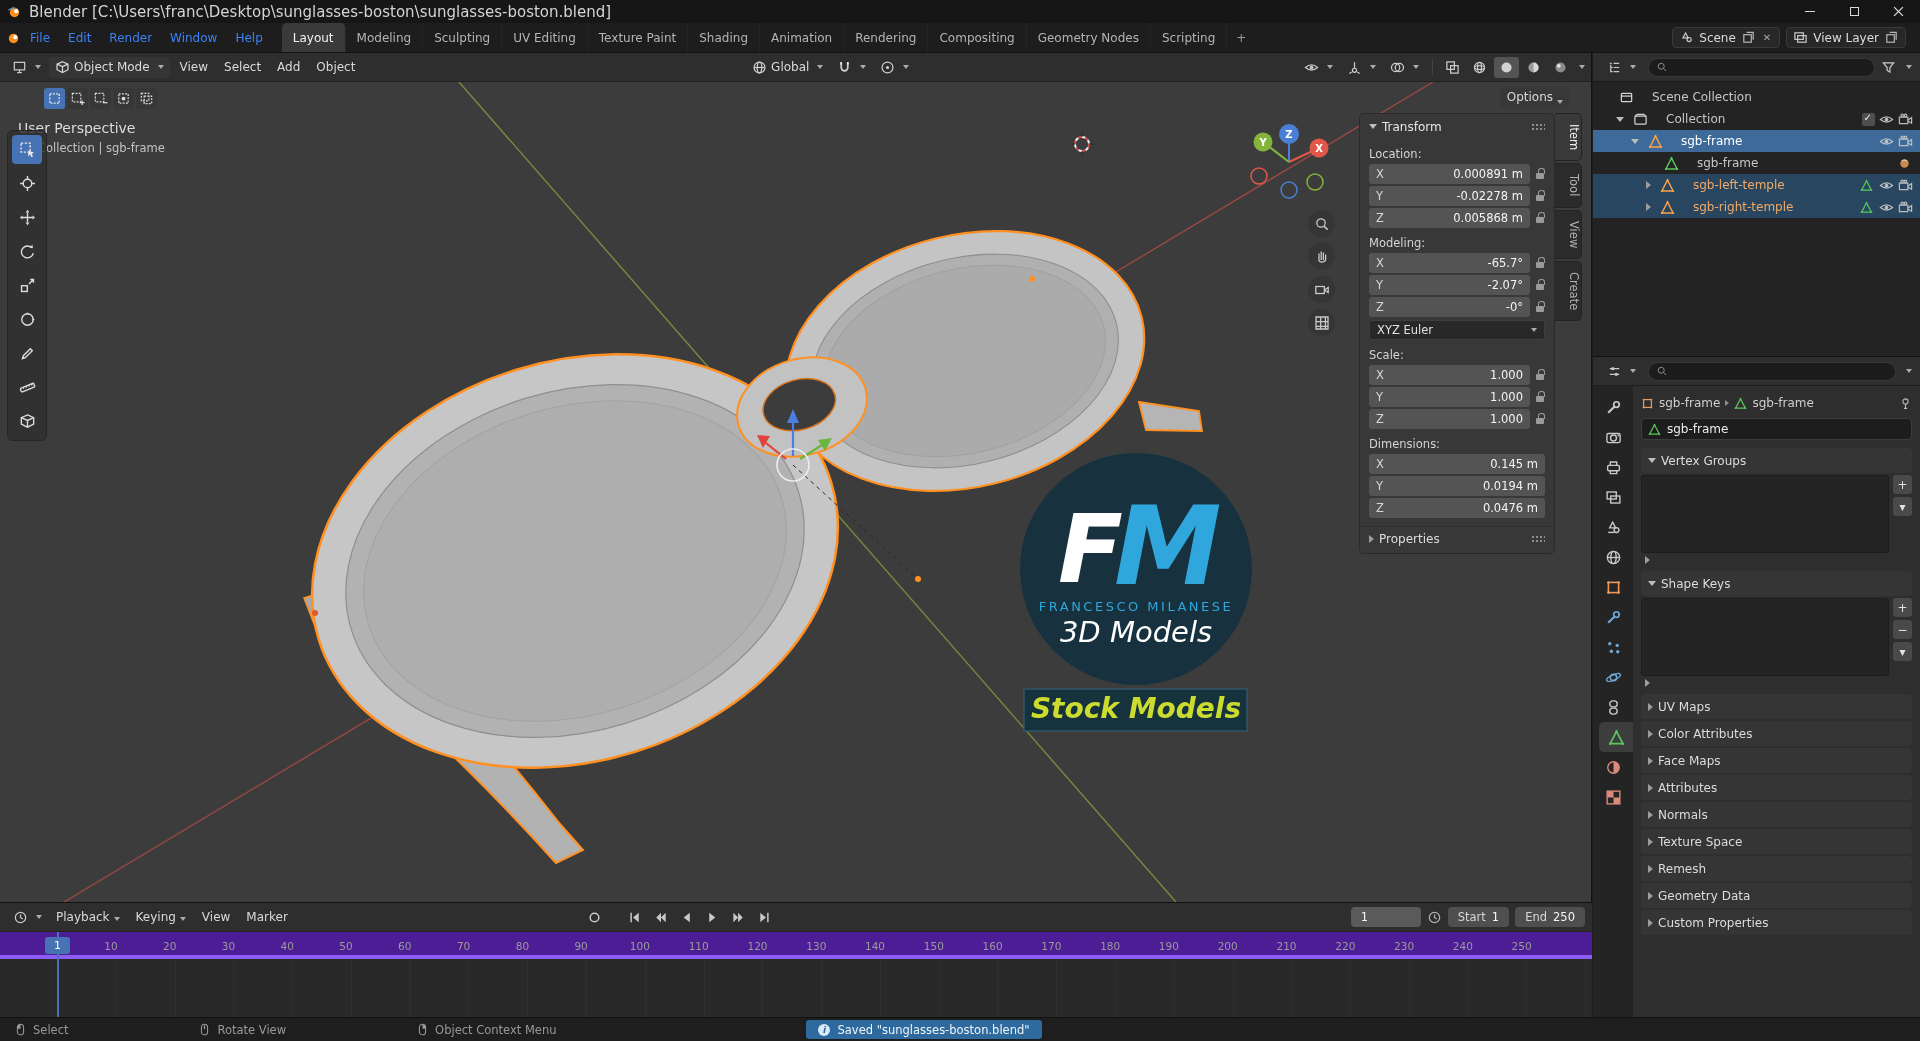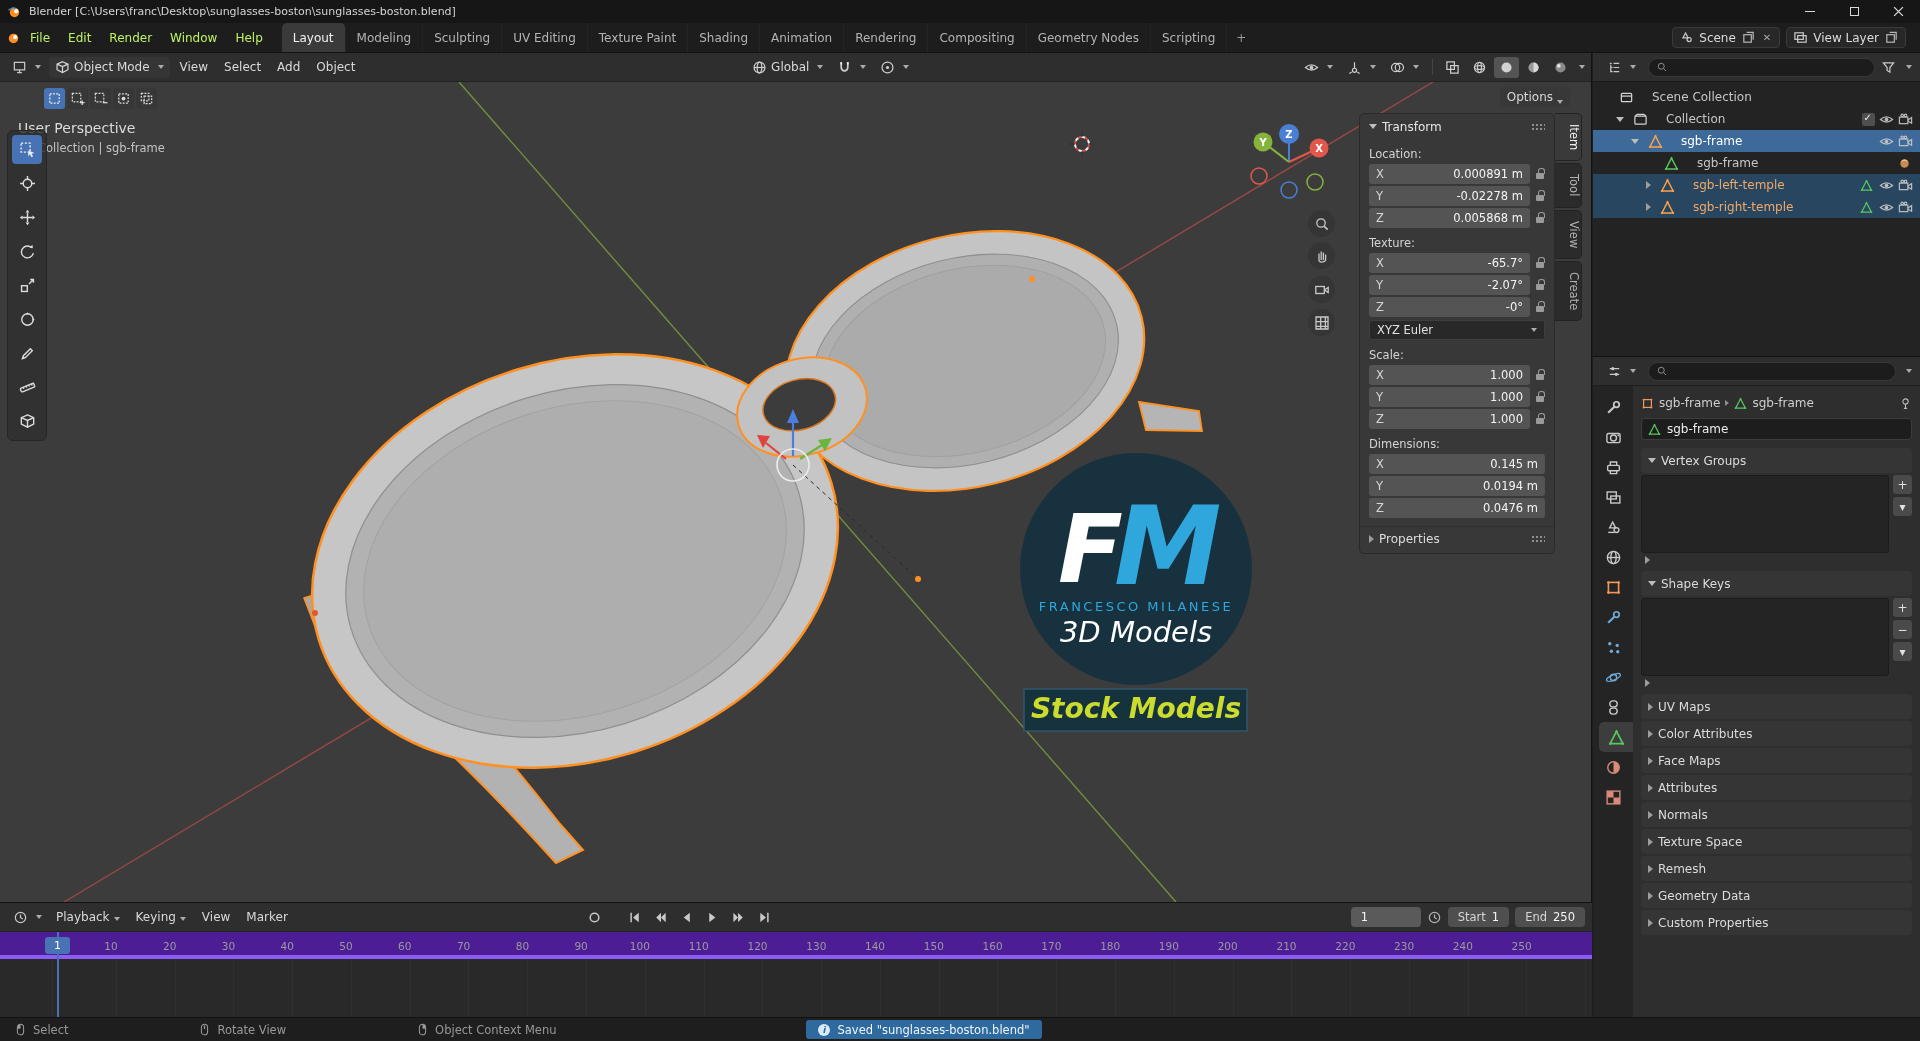--- a/index.html
+++ b/index.html
@@ -9,28 +9,28 @@
 .flex1{flex:1}
 svg.ic{width:15px;height:15px;display:block}
 svg.ic [stroke]{stroke-width:1.3px}
 .caret{width:0;height:0;border-left:3.5px solid transparent;border-right:3.5px solid transparent;border-top:4.5px solid #ababab;display:inline-block;margin-left:4px}
 .tri{width:0;height:0;display:inline-block;margin-right:5px;flex:none}
 .tri-d{border-left:4px solid transparent;border-right:4px solid transparent;border-top:5px solid #bdbdbd}
 .tri-r{border-top:4px solid transparent;border-bottom:4px solid transparent;border-left:5px solid #9d9d9d}
 .tri.none{width:9px;border:none}
 .grip{width:14px;height:7px;background-image:radial-gradient(#8f8f8f 1px,transparent 1.2px);background-size:4px 4px;margin-left:auto}
 
-.titlebar{height:23px;background:#161616;display:flex;align-items:center;padding-left:7px;gap:7px;color:#d4d4d4;font-size:11px}
+.titlebar{height:23px;background:#161616;display:flex;align-items:center;padding-left:7px;gap:7px;color:#d4d4d4;font-size:15px}
 .win-controls{margin-left:auto;display:flex;height:100%}
 .win-btn{width:44px;display:flex;align-items:center;justify-content:center}
 .glyph-min{width:10px;height:1px;background:#d8d8d8}
 .glyph-max{width:9px;height:9px;border:1px solid #d8d8d8}
 
 .topbar{height:30px;background:#1d1d1d;display:flex;align-items:center;border-bottom:1px solid #121212;padding:0 6px}
-.tmenu{padding:0 9px;height:100%;display:flex;align-items:center;color:#bef264}
+.tmenu{padding:0 9px;height:100%;display:flex;align-items:center;color:#3b82f6}
 #workspaces{display:flex;height:100%;margin-left:10px}
 .ws{padding:0 11px;height:100%;display:flex;align-items:center;color:#b4b4b4;border-right:1px solid #242424;font-size:12px}
 .ws.active{background:#3a3a3a;color:#f1f1f1;border-radius:5px 5px 0 0}
 .ws.add{color:#9a9a9a;border:none;padding:0 9px}
 .top-right{margin-left:auto;display:flex;align-items:center;gap:6px;padding-right:8px}
 .id-block{display:flex;align-items:center;gap:5px;background:#272727;border:1px solid #3a3a3a;border-radius:4px;height:21px;padding:0 6px;color:#dcdcdc}
 .mini-x{font-size:10px;color:#a8a8a8;padding:0 2px}
 
 .viewport{position:absolute;left:0;top:53px;width:1592px;height:849px;background:#3c3c3c;border-right:1px solid #121212}
 .vp-header{height:29px;background:#2e2e2e;display:flex;align-items:center;padding:0 6px;gap:2px;border-bottom:1px solid #222}
@@ -519,21 +519,21 @@
             </div>
             <span class="lock"></span>
           </div>
           <div class="np-row">
             <div class="np-field">
               <span class="axis">Z</span>
               <span class="val">0.005868 m</span>
             </div>
             <span class="lock"></span>
           </div>
-          <div class="np-label">Texture:</div>
+          <div class="np-label">Modeling:</div>
           <div class="np-row">
             <div class="np-field">
               <span class="axis">X</span>
               <span class="val">-65.7°</span>
             </div>
             <span class="lock"></span>
           </div>
           <div class="np-row">
             <div class="np-field">
               <span class="axis">Y</span>

